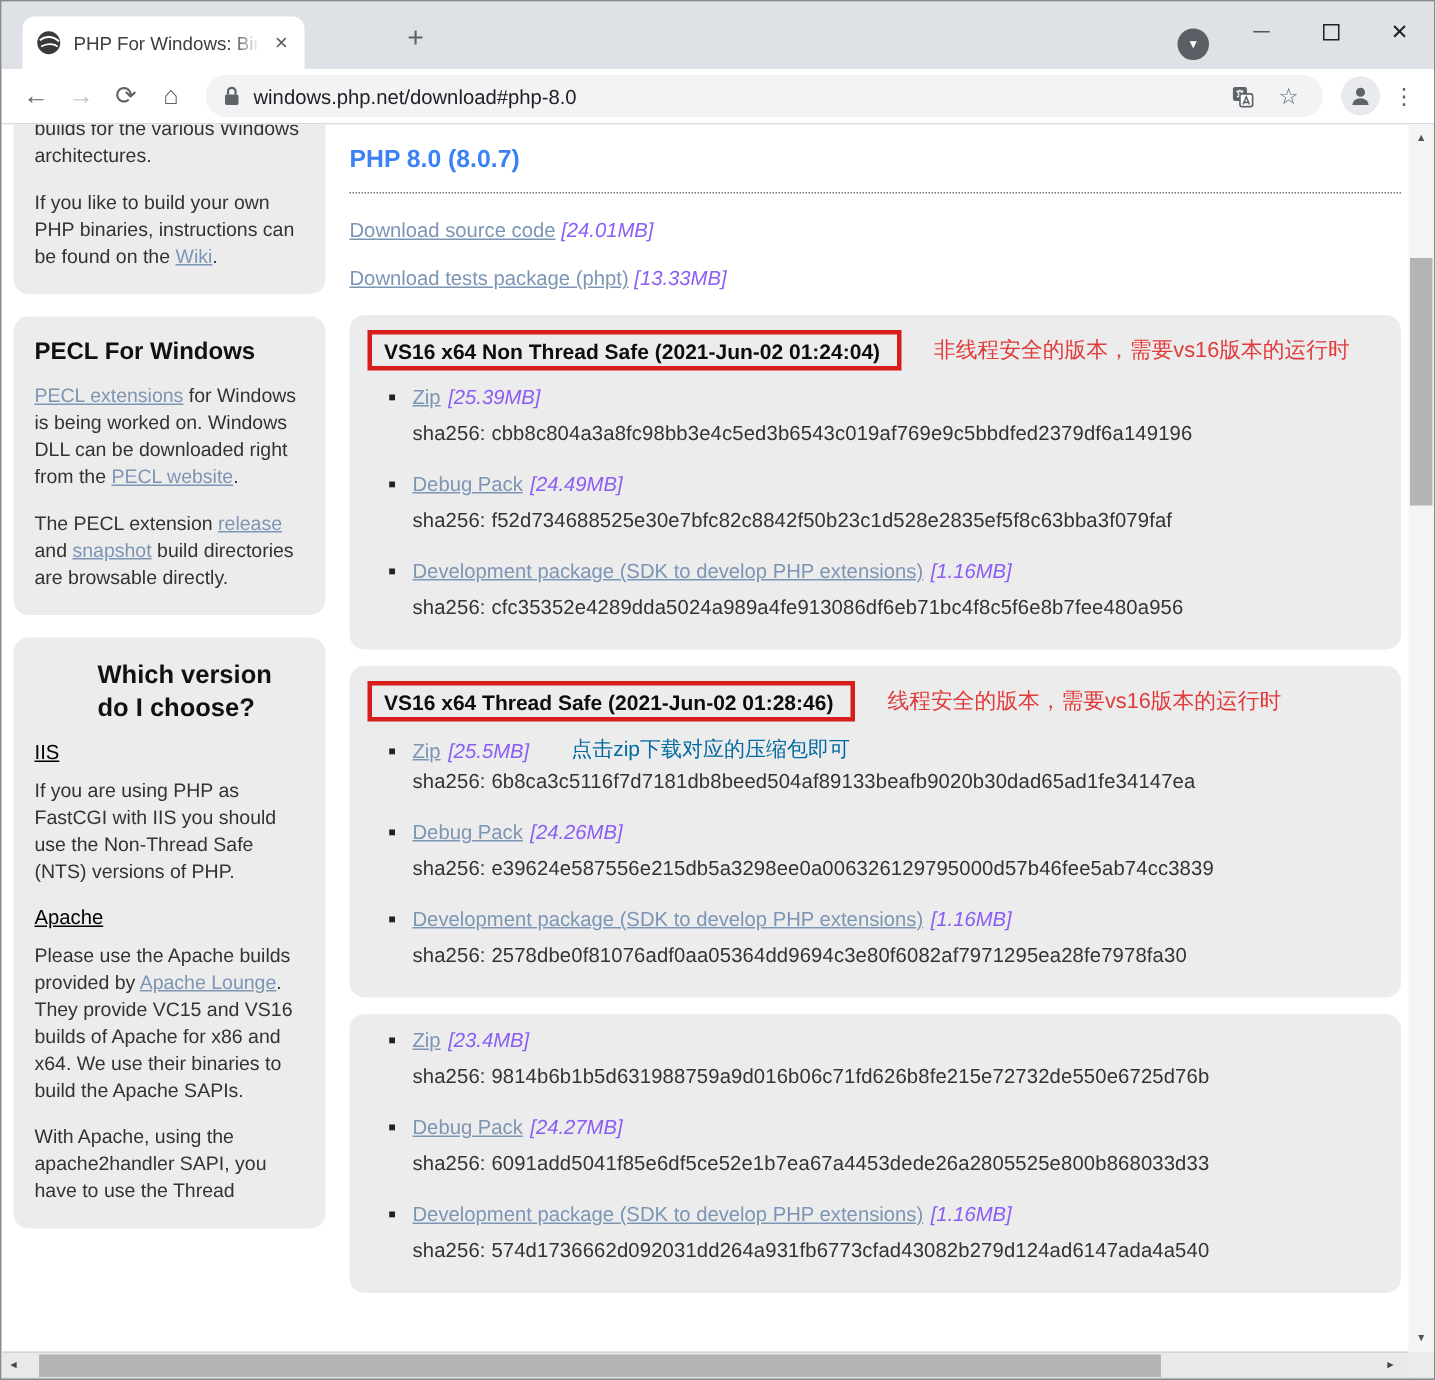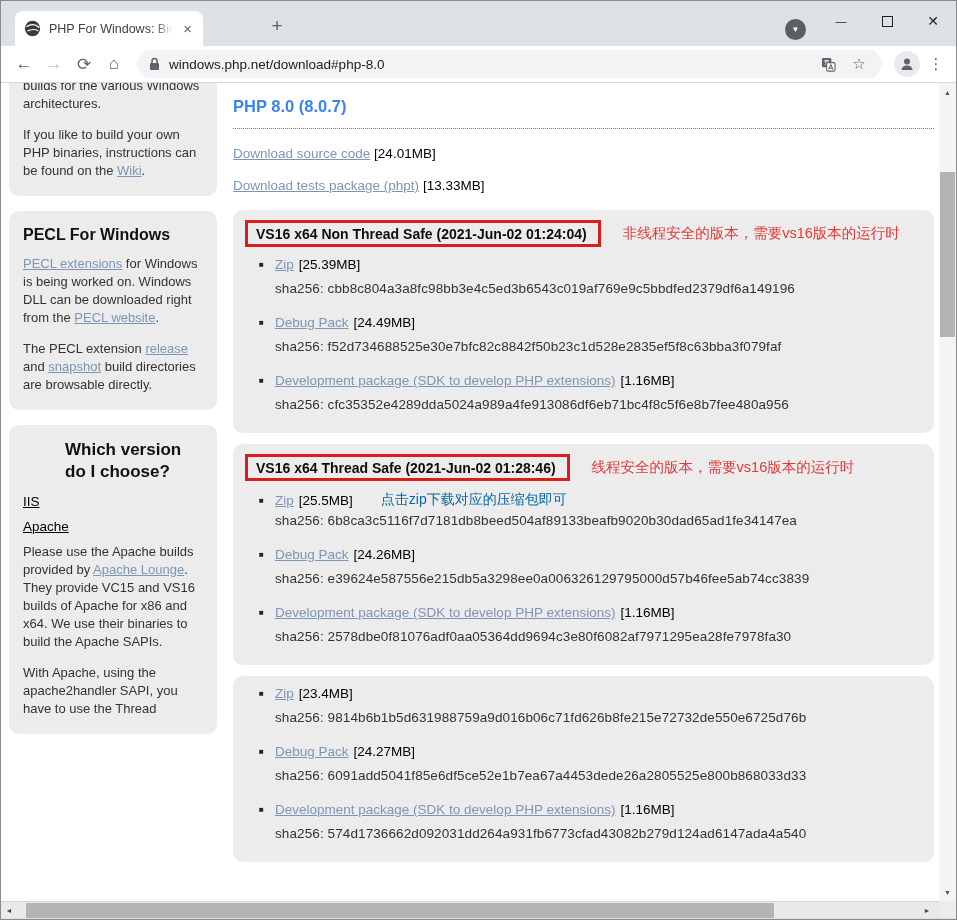--- a/index.html
+++ b/index.html
@@ -43,21 +43,21 @@
   .sbox-intro { margin-top:-12px; padding-top:6px; }
   .sbox-title { font-size:16px; font-weight:bold; color:#111; margin:4px 0 10px; line-height:20px; }
   .sbox-title.big { font-size:17px; line-height:22px;margin-left:42px; }
   .subhead { font-weight:normal; text-decoration:underline; font-size:13.5px; color:#000000; margin:4px 0 7px; }
   a.lnk { color:#7d95b5; text-decoration:underline; cursor:pointer; }
 
   .main { flex:1; padding:12px 22px 0 18px; min-width:0; }
   .page-title { font-size:16.5px; font-weight:bold; color:#3b82f6; margin:2px 0 12px; }
   .dotted { border-bottom:1px dotted #7a7a7a; margin:0 0 6px; }
   .dl-row { margin:17px 0; font-size:13.5px; color:#333; }
-  .size { color:#000000; }
+  .size { color:#8b5cf6;font-style:italic; }
 
   .section { background:#ececec; border-radius:10px; padding:10px 14px 2px 12px; margin-bottom:11px; }
   .sec-head { display:flex; align-items:center; margin-bottom:10px; }
   .sec-title { font-weight:bold; font-size:14px; color:#0d0d0d; white-space:nowrap; }
   .boxed { border:3px solid #d81d1d; padding:3px 11px 2px 8px; }
   .sec-title.plain { font-weight:normal; font-size:13.5px; padding:4px 0; }
   .sec-note { color:#e03a3a; font-size:14.5px; margin-left:22px; white-space:nowrap; }
   .item-line { display:flex; align-items:center; margin-left:14px; font-size:13.5px; color:#333; }
   .bullet { font-size:8px; color:#222; width:16px; flex-shrink:0; }
   .item-line .gap { width:5px; }
@@ -147,20 +147,21 @@
           <a class="lnk">PECL extensions</a><span> for Windows is being worked on. Windows DLL can be downloaded right from the </span><a class="lnk">PECL website</a><span>.</span>
         </p>
         <p>
           <span>The PECL extension </span><a class="lnk">release</a><span> and </span><a class="lnk">snapshot</a><span> build directories are browsable directly.</span>
         </p>
       </div>
 
       <div class="sbox">
         <div class="sbox-title big">Which version do I choose?</div>
         <div class="subhead">IIS</div>
+        <p>If you are using PHP as FastCGI with IIS you should use the Non-Thread Safe (NTS) versions of PHP.</p>
         <div class="subhead">Apache</div>
         <p>
           <span>Please use the Apache builds provided by </span><a class="lnk">Apache Lounge</a><span>. They provide VC15 and VS16 builds of Apache for x86 and x64. We use their binaries to build the Apache SAPIs.</span>
         </p>
         <p>With Apache, using the apache2handler SAPI, you have to use the Thread</p>
       </div>
     </div>
 
     <div class="main">
       <div class="page-title">PHP 8.0 (8.0.7)</div>

